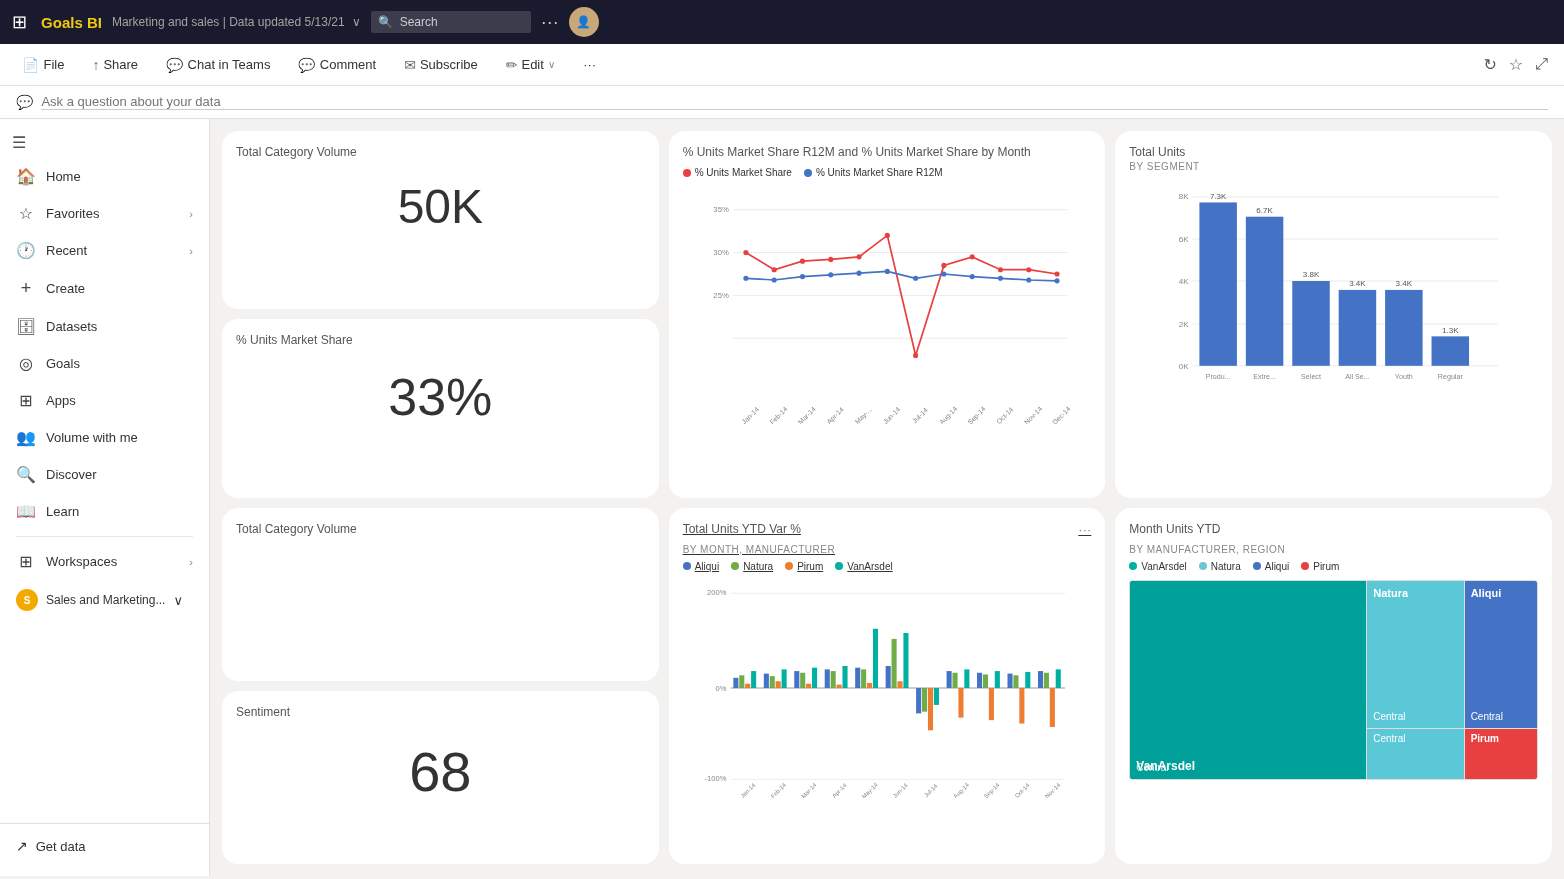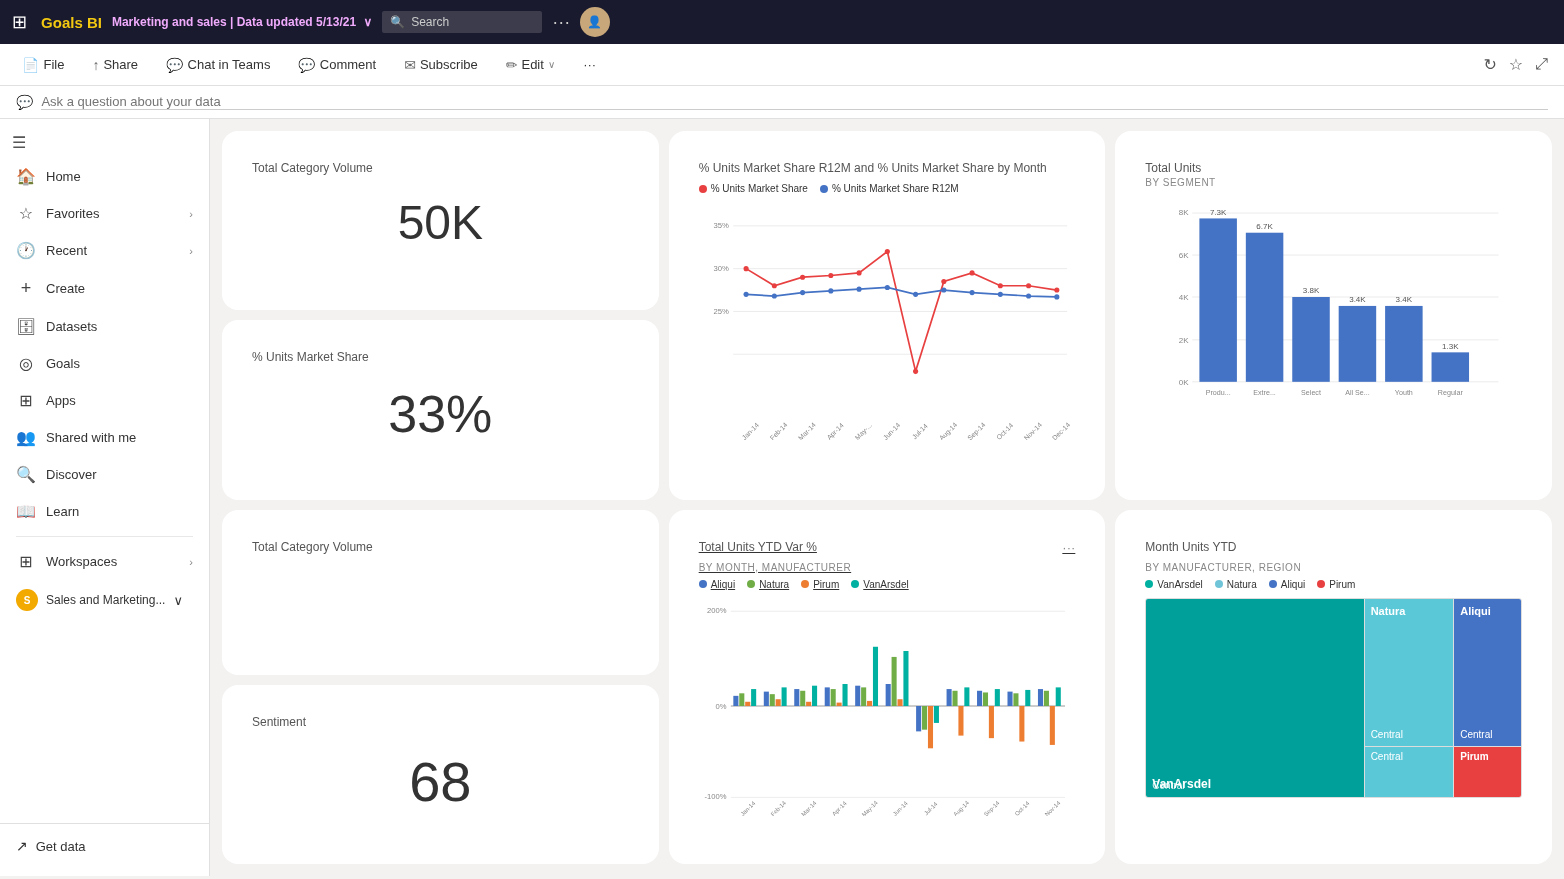--- a/index.html
+++ b/index.html
@@ -11,21 +11,21 @@
       display: flex;
       align-items: center;
       height: 44px;
       padding: 0 12px;
       color: white;
       gap: 10px;
     }
     .top-nav .waffle { font-size: 18px; cursor: pointer; margin-right: 4px; }
     .top-nav .app-name { font-weight: 700; font-size: 15px; color: #f2c811; }
     .top-nav .report-title { color: #ccc; font-size: 13px; flex: 1; }
-    .top-nav .data-info { font-size: 12px; color: #f0abfc; font-weight: bold; }
+    .top-nav .data-info { font-size: 12px; color: #a3a3a3; }
     .top-nav .search-box {
       display: flex; align-items: center; background: rgba(255,255,255,0.15);
       border-radius: 2px; padding: 4px 8px; gap: 6px; width: 160px; color: #ccc; font-size: 12px;
     }
     .top-nav .more-btn { font-size: 18px; color: #ccc; cursor: pointer; }
     .avatar { width: 30px; height: 30px; border-radius: 50%; background: #c8a87a; display: flex; align-items: center; justify-content: center; font-size: 12px; }
 
     
     .toolbar {
       background: white;
@@ -75,21 +75,21 @@
     .sidebar-divider { height: 1px; background: #e8e8e8; margin: 6px 16px; }
     .sidebar-workspace {
       display: flex; align-items: center; gap: 8px; padding: 9px 16px; cursor: pointer; font-size: 13px;
     }
     .workspace-icon { width: 22px; height: 22px; border-radius: 50%; background: #f2a900; display: flex; align-items: center; justify-content: center; font-size: 10px; color: white; font-weight: bold; }
     .get-data-item { display: flex; align-items: center; gap: 8px; cursor: pointer; color: #333; font-size: 13px; padding: 6px 0; }
 
     
     .content { flex: 1; overflow-y: auto; padding: 12px; background: #f3f2f1; display: grid; grid-template-columns: 1fr 1fr 1fr; grid-template-rows: auto auto; gap: 10px; }
 
-    .card { background: white; border-radius: 16px; padding: 30px; position: relative; }
+    .card { background: white; border-radius: 16px; padding: 14px; position: relative; }
     .card-title { font-size: 12px; color: #555; margin-bottom: 8px; }
     .card-subtitle { font-size: 10px; color: #888; text-transform: uppercase; letter-spacing: 0.5px; }
     .card-big-value { font-size: 48px; font-weight: 300; color: #333; text-align: center; margin: 20px 0; }
 
     
     .legend { display: flex; gap: 12px; margin-bottom: 6px; flex-wrap: wrap; }
     .legend-item { display: flex; align-items: center; gap: 4px; font-size: 10px; }
     .legend-dot { width: 8px; height: 8px; border-radius: 50%; }
   </style>
 </head>
@@ -183,21 +183,21 @@
     <div class="sidebar-item">
       <span class="s-icon">◎</span>
       <span class="s-label">Goals</span>
     </div>
     <div class="sidebar-item">
       <span class="s-icon">⊞</span>
       <span class="s-label">Apps</span>
     </div>
     <div class="sidebar-item">
       <span class="s-icon">👥</span>
-      <span class="s-label">Shared with me</span>
+      <span class="s-label">Volume with me</span>
     </div>
     <div class="sidebar-item">
       <span class="s-icon">🔍</span>
       <span class="s-label">Discover</span>
     </div>
     <div class="sidebar-item">
       <span class="s-icon">📖</span>
       <span class="s-label">Learn</span>
     </div>
 

